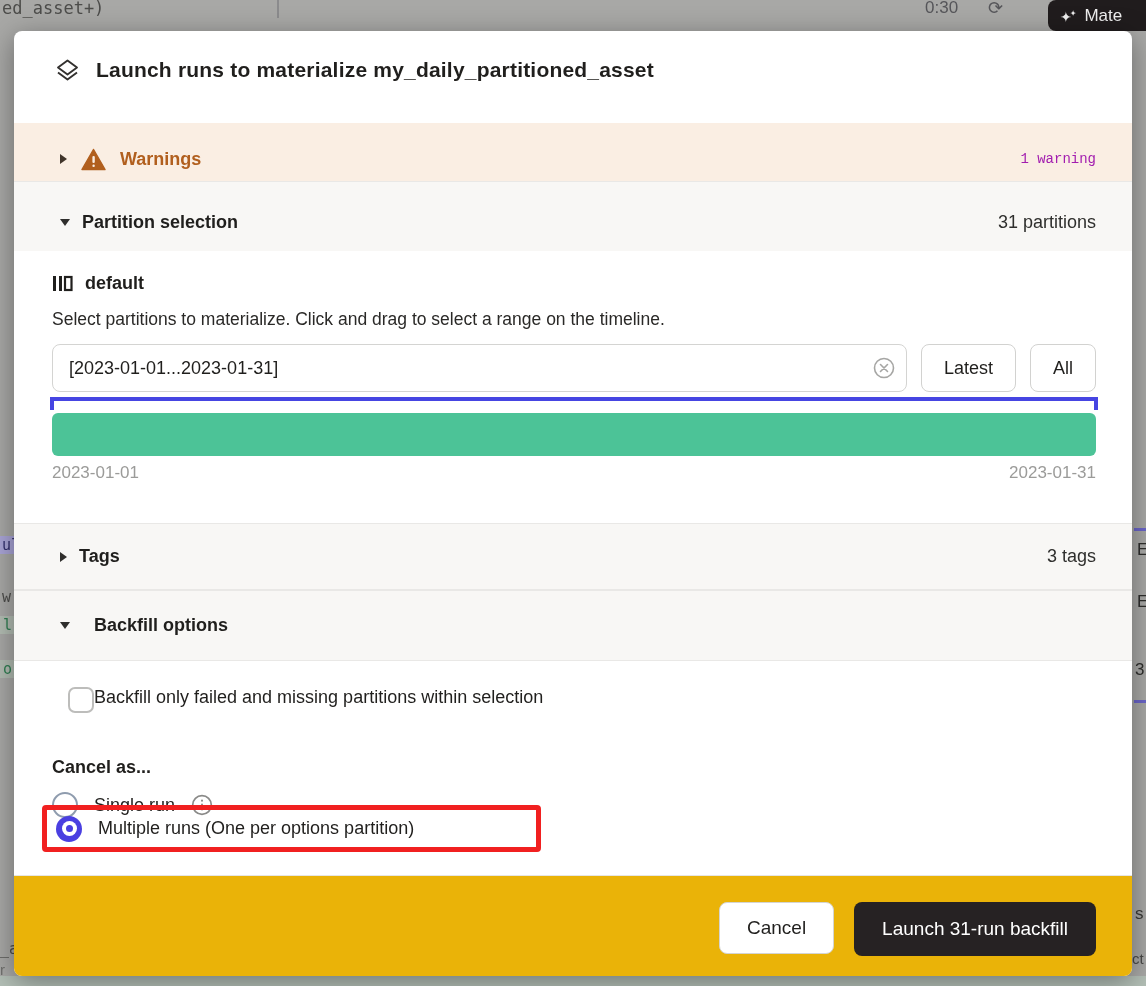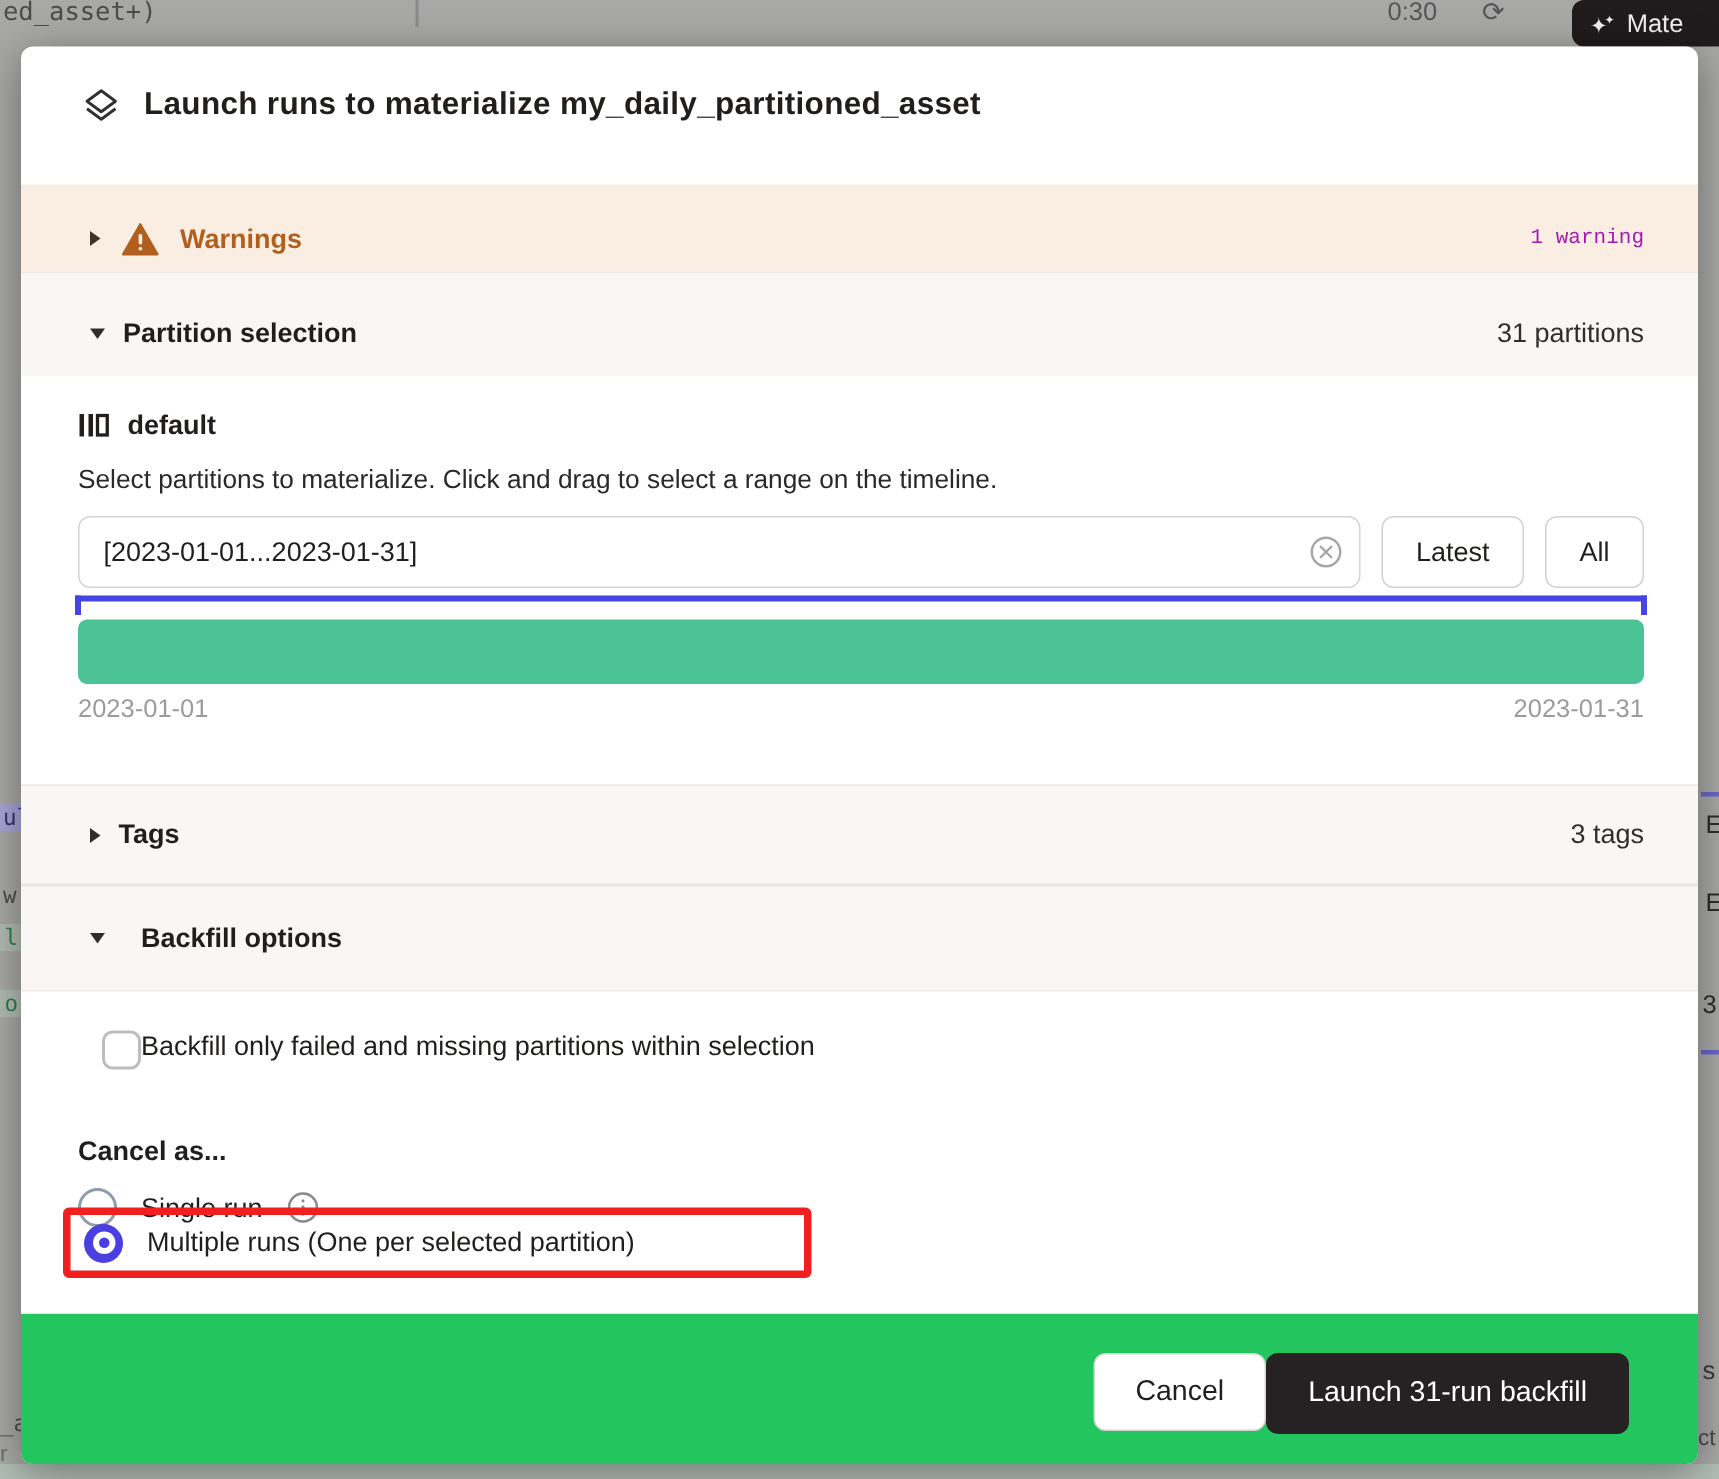--- a/index.html
+++ b/index.html
@@ -98,21 +98,21 @@
   .radio.on .ring { width:15px; height:15px; border-radius:50%; background:#fff; display:flex; align-items:center; justify-content:center; }
   .radio.on .dot { width:7px; height:7px; border-radius:50%; background:#4a3fe1; }
   .radio-label { font-size:18px; color:#201f1d; }
   .redbox { position:absolute; left:28px; top:144px; width:499px; height:47px;
     border:5px solid #f12020; border-radius:4px;
     display:flex; align-items:center; gap:16px; padding-left:9px; }
 
   
   .m-footer { position:absolute; left:0; top:844px; width:100%; height:101px;
     border-top:1px solid #e6e6e4; display:flex; justify-content:flex-end; align-items:flex-start;
-    padding:26px 46px 0 0; border-radius:0 0 8px 8px; background:#22c55e; }
+    gap:20px; padding:26px 36px 0 0; border-radius:0 0 8px 8px; background:#eab308; }
   .btn-cancel { height:52px; padding:0 27px; background:#fff; border:1px solid #d4d4d2;
     border-radius:8px; font-family:"Liberation Sans", sans-serif; font-size:19px; color:#201f1d; cursor:pointer; }
   .btn-launch { height:54px; padding:0 28px; background:#262223; border:none;
     border-radius:8px; font-family:"Liberation Sans", sans-serif; font-size:19px; color:#fff; cursor:pointer; }
 </style>
 </head>
 <body>
 
 <div>
   <span class="bd-frag mono" style="left:2px; top:-2px; font-size:17px;">ed_asset+)</span>
@@ -233,21 +233,21 @@
         <rect x="10" y="5.5" width="2" height="2.2" rx="1" fill="#8a8a88"></rect>
       </svg>
     </div>
 
     <div class="redbox">
       <div class="radio on">
         <div class="ring">
             <div class="dot"></div>
           </div>
       </div>
-      <span class="radio-label">Multiple runs (One per selected partition)</span>
+      <span class="radio-label">Multiple runs (One per options partition)</span>
     </div>
   </div>
 
   <div class="m-footer">
     <button class="btn-cancel">Cancel</button>
     <button class="btn-launch">Launch 31-run backfill</button>
   </div>
 </div>
 
 </body></html>

